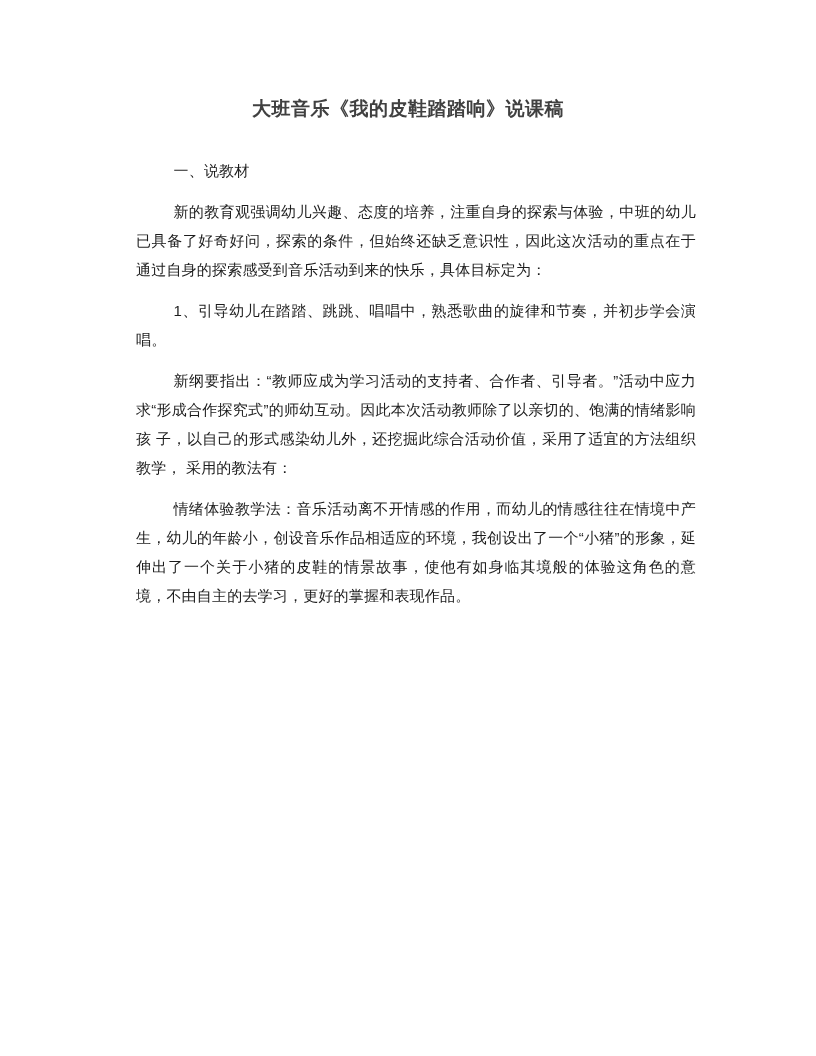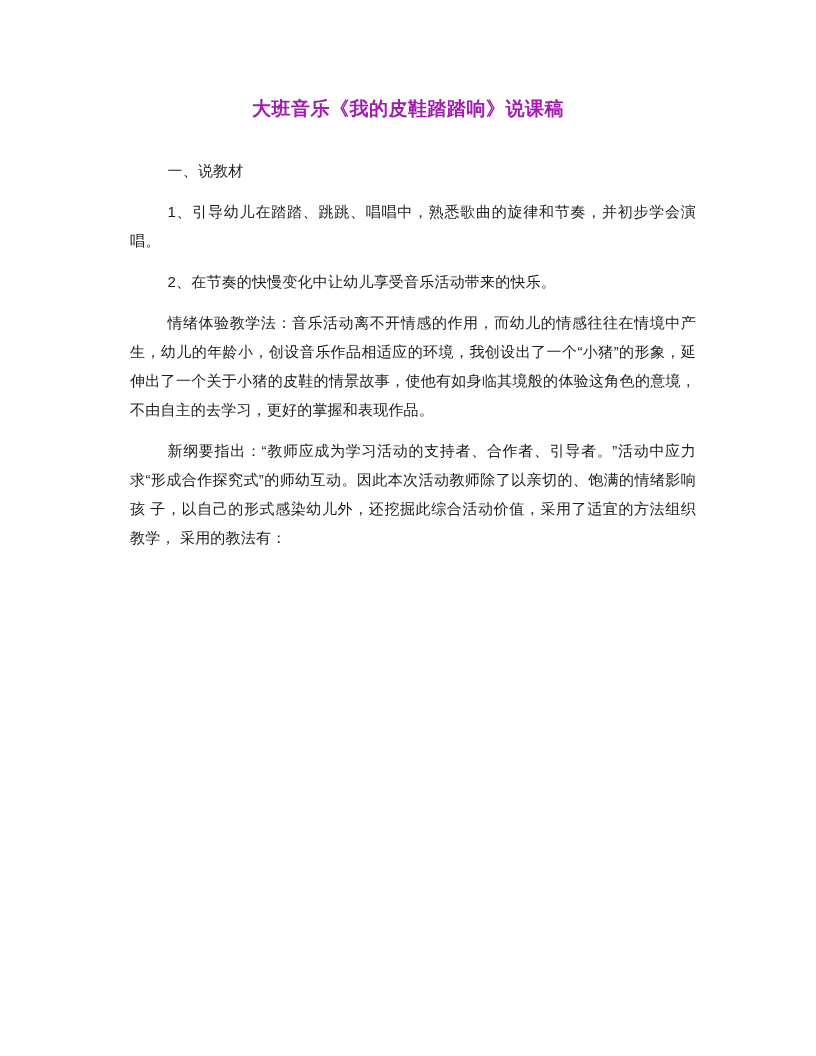--- a/index.html
+++ b/index.html
@@ -17,37 +17,37 @@
     padding: 96px 120px 40px 120px;
     font-family: "Liberation Sans", "DejaVu Sans", sans-serif;
     color: #1c1c1c;
     overflow: hidden;
   }
   .doc-title {
     margin: 0 0 34px 0;
     text-align: center;
     font-size: 19px;
     font-weight: bold;
-    color: #a21caf;
+    color: #404040;
     letter-spacing: 0.5px;
   }
   .para {
-    margin: 0 0 12px 10px;
+    margin: 0 0 12px 16px;
     font-size: 15px;
     line-height: 29px;
     text-align: justify;
     text-indent: 2.5em;
     letter-spacing: 0.2px;
     word-break: break-all;
   }
 </style>
 </head>
 <body>
 
 <div class="page">
   <h1 class="doc-title">大班音乐《我的皮鞋踏踏响》说课稿</h1>
 
   <p class="para">一、说教材</p>
+  <p class="para">新的教育观强调幼儿兴趣、态度的培养，注重自身的探索与体验，中班的幼儿已具备了好奇好问，探索的条件，但始终还缺乏意识性，因此这次活动的重点在于通过自身的探索感受到音乐活动到来的快乐，具体目标定为：</p>
   <p class="para">1、引导幼儿在踏踏、跳跳、唱唱中，熟悉歌曲的旋律和节奏，并初步学会演唱。</p>
-  <p class="para">2、在节奏的快慢变化中让幼儿享受音乐活动带来的快乐。</p>
+  <p class="para">新纲要指出：“教师应成为学习活动的支持者、合作者、引导者。”活动中应力求“形成合作探究式”的师幼互动。因此本次活动教师除了以亲切的、饱满的情绪影响孩 子，以自己的形式感染幼儿外，还挖掘此综合活动价值，采用了适宜的方法组织教学， 采用的教法有：</p>
   <p class="para">情绪体验教学法：音乐活动离不开情感的作用，而幼儿的情感往往在情境中产生，幼儿的年龄小，创设音乐作品相适应的环境，我创设出了一个“小猪”的形象，延伸出了一个关于小猪的皮鞋的情景故事，使他有如身临其境般的体验这角色的意境，不由自主的去学习，更好的掌握和表现作品。</p>
-  <p class="para">新纲要指出：“教师应成为学习活动的支持者、合作者、引导者。”活动中应力求“形成合作探究式”的师幼互动。因此本次活动教师除了以亲切的、饱满的情绪影响孩 子，以自己的形式感染幼儿外，还挖掘此综合活动价值，采用了适宜的方法组织教学， 采用的教法有：</p>
 </div>
 
 </body></html>

